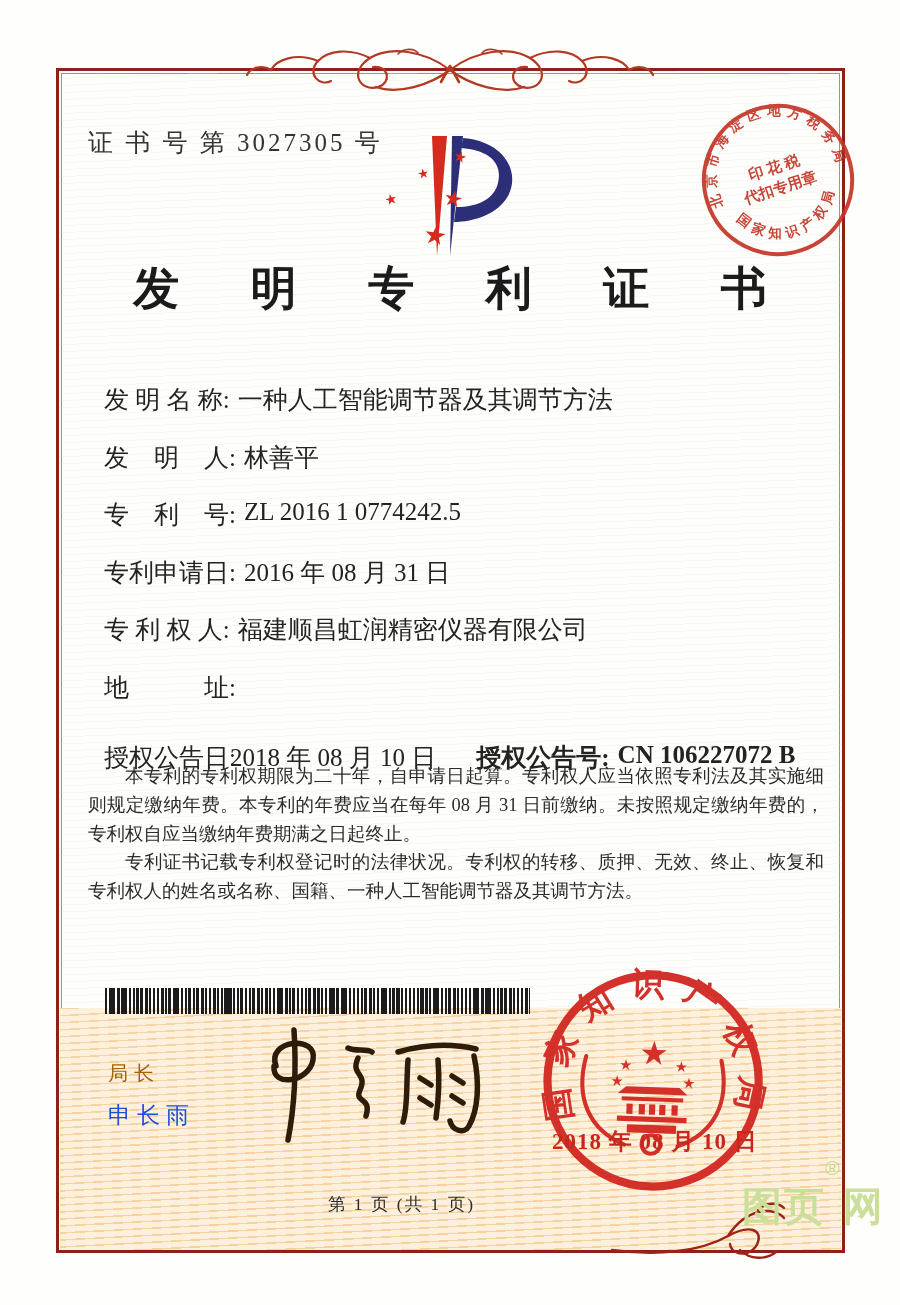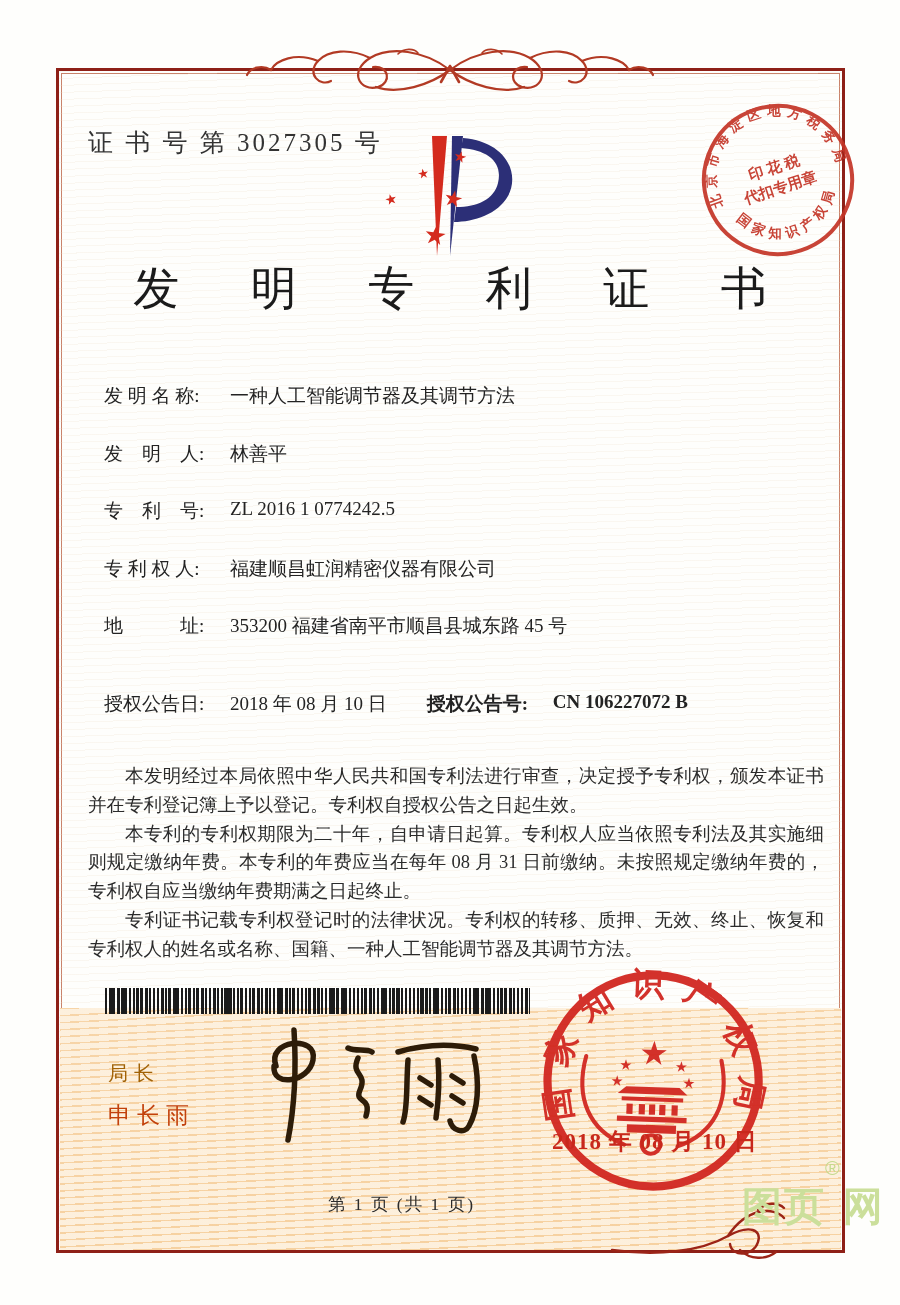--- a/index.html
+++ b/index.html
@@ -25,24 +25,24 @@
   .orn { position:absolute; z-index:3; }
 
   .cert-no { position:absolute; left:88px; top:126px; z-index:4;
       font-size:25px; letter-spacing:3px; color:#333; }
 
   .logo { position:absolute; left:352px; top:130px; z-index:4; }
 
   .tax-stamp { position:absolute; left:698px; top:100px; z-index:4; transform:rotate(-18deg); opacity:.92; }
 
   .title { position:absolute; left:0; top:258px; width:100%; text-align:center; z-index:4;
-      font-size:46px; font-weight:normal; color:#1b1b1b; letter-spacing:30px; text-indent:30px; }
+      font-size:46px; font-weight:bold; color:#1b1b1b; letter-spacing:30px; text-indent:30px; }
 
   .fields { position:absolute; left:104px; top:383px; width:680px; z-index:4;
-      font-size:19px; color:#232323; }
+      font-size:25px; color:#232323; }
   .field-row { display:flex; align-items:flex-start; height:57.5px; }
   .field-row.last { height:46px;align-items:flex-end; }
   .flabel { white-space:pre; min-width:118px; }
   .fvalue { margin-left:8px; white-space:pre; }
   .pair2 { display:flex; margin-left:40px;font-weight:bold; }
 
   .body-text { position:absolute; left:88px; right:76px; top:762px; z-index:4;
       font-size:18.5px; line-height:28.8px; color:#2b2b2b; text-align:justify; }
   .body-text p { text-indent:2em; }
 
@@ -50,21 +50,21 @@
       background-image:
         repeating-linear-gradient(90deg,#1b1b1b 0 2px,transparent 2px 4px),
         repeating-linear-gradient(90deg,#1b1b1b 0 1px,transparent 1px 7px),
         repeating-linear-gradient(90deg,transparent 0 5px,#1b1b1b 5px 7px,transparent 7px 13px); }
 
   .director-label { position:absolute; left:108px; top:1060px; z-index:4;
       font-family:"Liberation Sans","DejaVu Sans",sans-serif;
       font-size:20px; letter-spacing:6px; color:#a16207; }
   .director-name  { position:absolute; left:108px; top:1100px; z-index:4;
       font-family:"Liberation Sans","DejaVu Sans",sans-serif;
-      font-size:23px; letter-spacing:6px; color:#c2410c; }
+      font-size:23px; letter-spacing:6px; color:#1d4ed8; }
 
   .signature { position:absolute; left:238px; top:1022px; z-index:4; }
 
   .seal { position:absolute; left:528px; top:960px; z-index:4; transform:rotate(2deg); }
   .seal-date { position:absolute; left:552px; top:1126px; z-index:5;
       font-size:23px; color:#c8281c; letter-spacing:1px; font-weight:bold; }
 
   .page-footer { position:absolute; left:56px; top:1192px; width:691px; text-align:center; z-index:4;
       font-size:17.5px; color:#2b2b2b; letter-spacing:2px; }
 
@@ -147,39 +147,41 @@
     </div>
     <div class="field-row">
       <span class="flabel">发　明　人:</span>
       <span class="fvalue">林善平</span>
     </div>
     <div class="field-row">
       <span class="flabel">专　利　号:</span>
       <span class="fvalue">ZL 2016 1 0774242.5</span>
     </div>
     <div class="field-row">
+      <span class="flabel">专利申请日:</span>
+      <span class="fvalue">2016 年 08 月 31 日</span>
+    </div>
+    <div class="field-row">
       <span class="flabel">专 利 权 人:</span>
       <span class="fvalue">福建顺昌虹润精密仪器有限公司</span>
     </div>
     <div class="field-row">
       <span class="flabel">地　　　址:</span>
-      <span class="fvalue">353200 福建省南平市顺昌县城东路 45 号</span>
     </div>
     <div class="field-row last">
       <span class="flabel">授权公告日:</span>
       <span class="fvalue">2018 年 08 月 10 日</span>
       <span class="pair2">
         <span class="flabel">授权公告号:</span>
         <span class="fvalue">CN 106227072 B</span>
       </span>
     </div>
   </div>
 
   <div class="body-text">
-    <p>本发明经过本局依照中华人民共和国专利法进行审查，决定授予专利权，颁发本证书并在专利登记簿上予以登记。专利权自授权公告之日起生效。</p>
     <p>本专利的专利权期限为二十年，自申请日起算。专利权人应当依照专利法及其实施细则规定缴纳年费。本专利的年费应当在每年 08 月 31 日前缴纳。未按照规定缴纳年费的，专利权自应当缴纳年费期满之日起终止。</p>
     <p>专利证书记载专利权登记时的法律状况。专利权的转移、质押、无效、终止、恢复和专利权人的姓名或名称、国籍、一种人工智能调节器及其调节方法。</p>
   </div>
 
   <div class="barcode"></div>
 
   <div class="director-label">局长</div>
   <div class="director-name">申长雨</div>
 
   <svg class="signature" width="250" height="132" viewBox="0 0 250 132">

